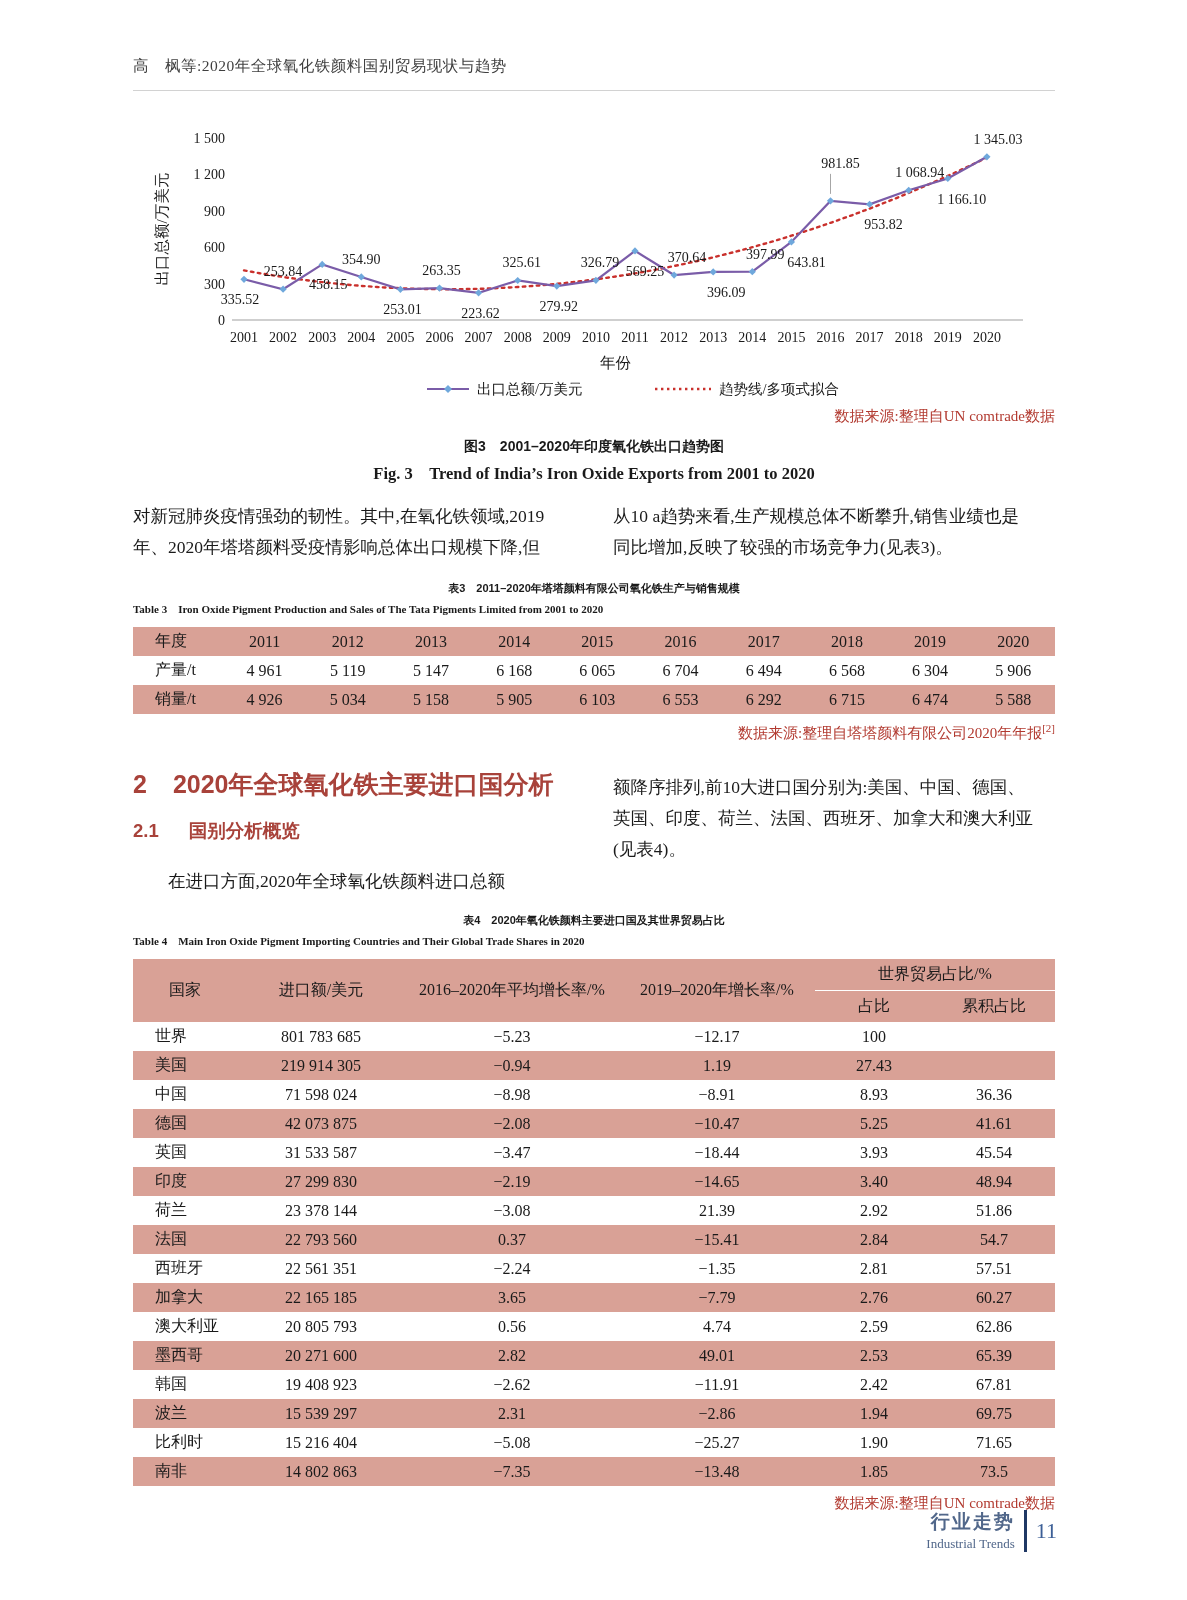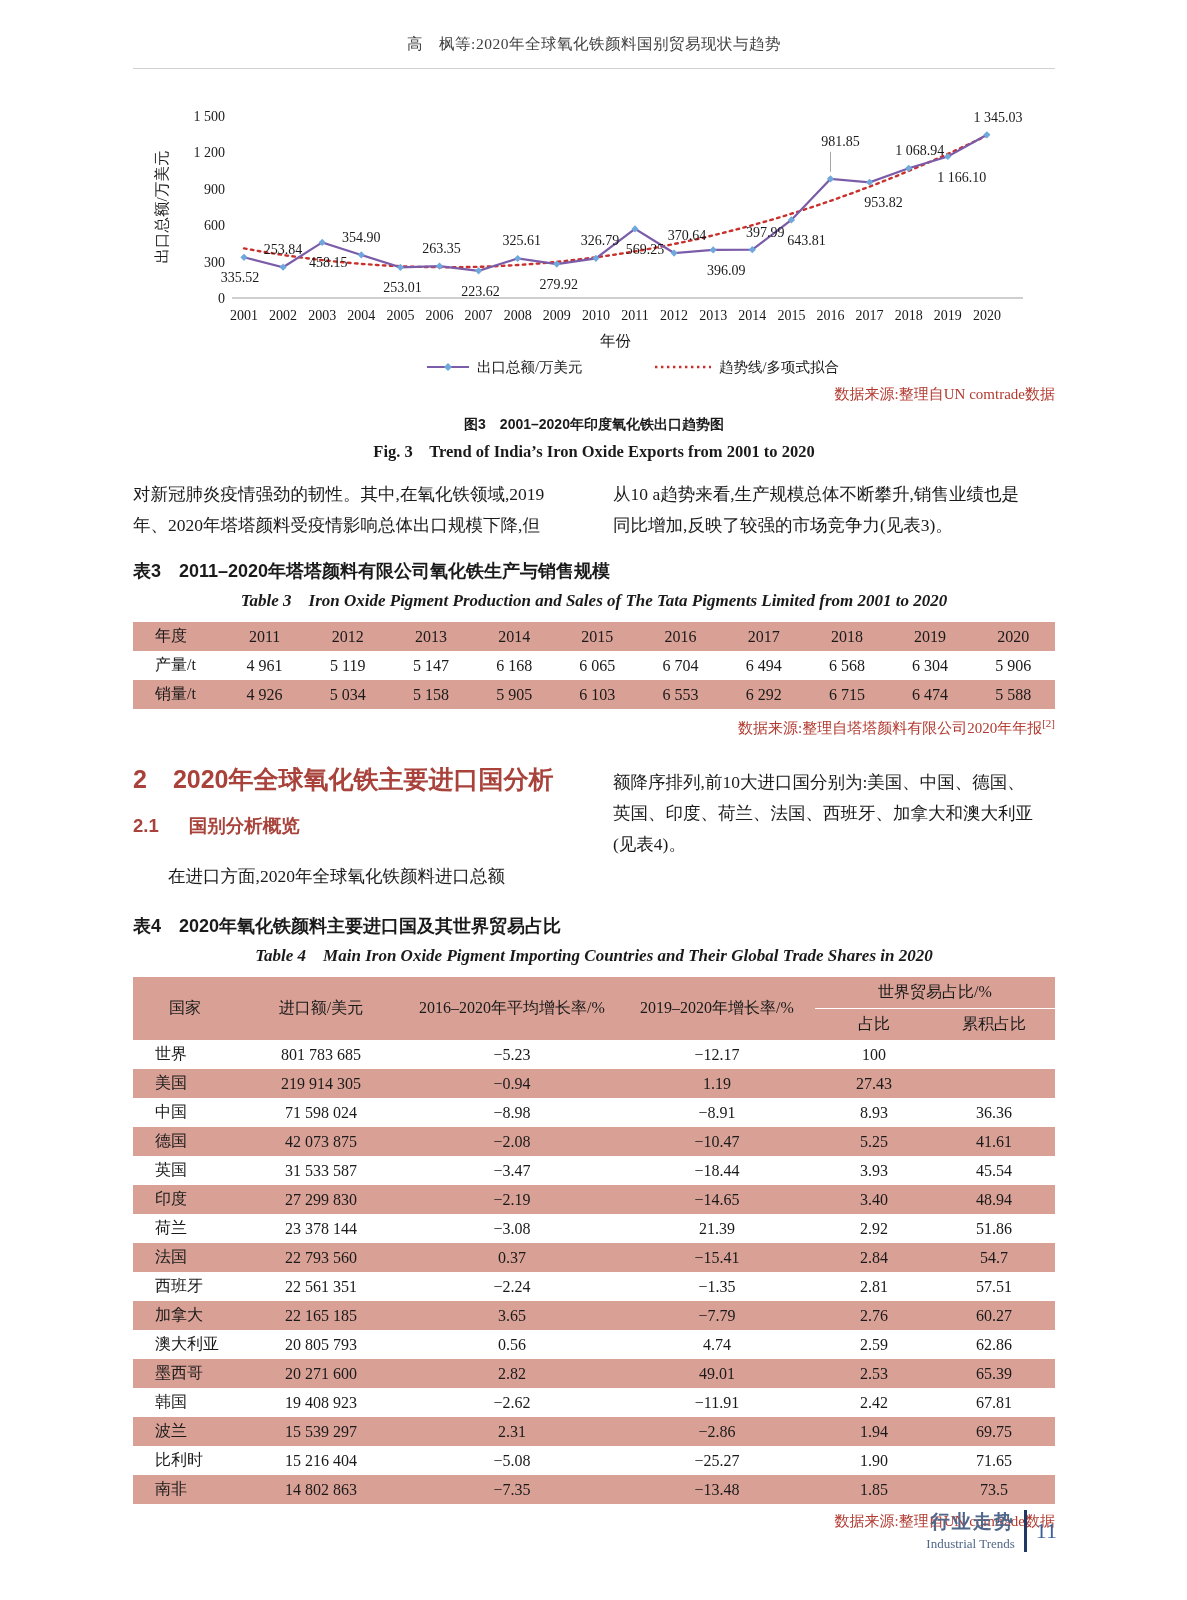--- a/index.html
+++ b/index.html
@@ -1,42 +1,42 @@
 <!DOCTYPE html>
 <html style="--accent-red: #b23a30; --heading-red: #a8423a; --salmon: #d9a196; --footer-blue: #51678a; --bar-navy: #1f3864; --page-num-blue: #3c5f96;"><head>
 <meta charset="utf-8">
 <style>
   html,body{margin:0;padding:0;background:#ffffff;}
   .page{position:relative;width:1187px;height:1600px;background:#fff;overflow:hidden;
         font-family:"Liberation Serif","DejaVu Serif",serif;color:#1a1a1a;}
   .content{padding:0 132px 0 133px;}
   
-  .running-head{padding-top:34px;text-align:center;font-size:15.5px;color:#3f3f3f;letter-spacing:.5px;}
+  .running-head{padding-top:56px;text-align:left;font-size:15.5px;color:#3f3f3f;letter-spacing:.5px;}
   .head-rule{margin-top:13px;border-bottom:1.5px solid #d2d2d2;}
   
   .chart-wrap{margin-top:26px;margin-left:6px;}
   .source-note{color:var(--accent-red);font-size:15px;text-align:right;margin-top:-10px;}
   .caption-cn{text-align:center;font-weight:bold;font-size:14px;margin-top:12px;
               font-family:"Liberation Sans","DejaVu Sans",sans-serif;}
   .caption-en{text-align:center;font-weight:bold;font-size:16.5px;margin-top:7px;}
   
   .two-col{display:flex;gap:38px;margin-top:16px;font-size:17.5px;line-height:31px;justify-content:space-between;}
   .two-col .col{flex:1;min-width:0;}
   .text-line{white-space:nowrap;}
   
   table{width:100%;border-collapse:collapse;table-layout:fixed;font-size:16px;}
   th,td{font-weight:normal;text-align:center;padding:0;height:29px;}
   tr.salmon, thead th{background:var(--salmon);}
   .rowlabel{text-align:left;padding-left:22px;}
   #table4 thead th{height:31px;}
   #table4 thead th.group{border-bottom:1.5px solid #ffffff;}
   .tbl-block{margin-top:18px;}
-  .tbl-caption-cn{text-align:left;font-weight:bold;font-size:18px;
+  .tbl-caption-cn{text-align:center;font-weight:bold;font-size:11px;
                   font-family:"Liberation Sans","DejaVu Sans",sans-serif;}
-  .tbl-caption-en{text-align:center;font-weight:bold;font-size:17px;margin:6px 0 10px;font-style:italic;}
+  .tbl-caption-en{font-weight:bold;font-size:11px;margin:6px 0 10px;}
   .tbl-source{color:var(--accent-red);font-size:15px;text-align:right;margin-top:8px;}
   .tbl-source sup{font-size:11px;}
   
   .sec-h2{color:var(--heading-red);font-family:"Liberation Sans","DejaVu Sans",sans-serif;
           font-weight:bold;font-size:25px;margin-top:4px;}
   .sec-h2 .num{margin-right:26px;}
   .sec-h3{color:var(--heading-red);font-family:"Liberation Sans","DejaVu Sans",sans-serif;
           font-weight:bold;font-size:18.5px;margin-top:15px;}
   .sec-h3 .num{margin-right:30px;}
   .sec-lines{margin-top:20px;}
@@ -236,21 +236,21 @@
             <div class="text-line">　　在进口方面,2020年全球氧化铁颜料进口总额</div>
           </div>
       </div>
       <div class="col" style="padding-top:7px;">
           <div class="text-line">额降序排列,前10大进口国分别为:美国、中国、德国、</div>
           <div class="text-line">英国、印度、荷兰、法国、西班牙、加拿大和澳大利亚</div>
           <div class="text-line">(见表4)。</div>
         </div>
     </div>
 
-    <div class="tbl-block" style="margin-top:22px;">
+    <div class="tbl-block" style="margin-top:16px;">
       <div class="tbl-caption-cn">表4　2020年氧化铁颜料主要进口国及其世界贸易占比</div>
       <div class="tbl-caption-en">Table 4　Main Iron Oxide Pigment Importing Countries and Their Global Trade Shares in 2020</div>
       <table id="table4">
         <colgroup>
           <col style="width:104px">
             <col style="width:168px">
             <col style="width:214px">
           <col style="width:196px">
             <col style="width:118px">
             <col style="width:122px">

